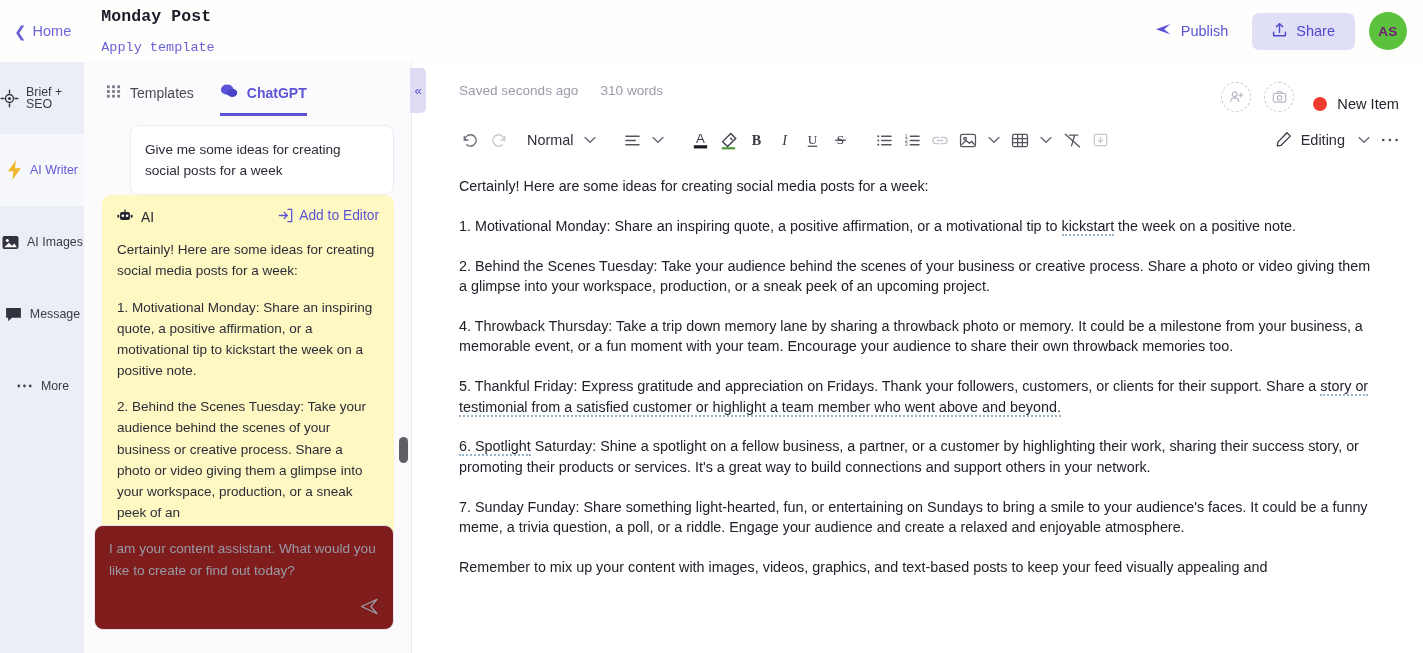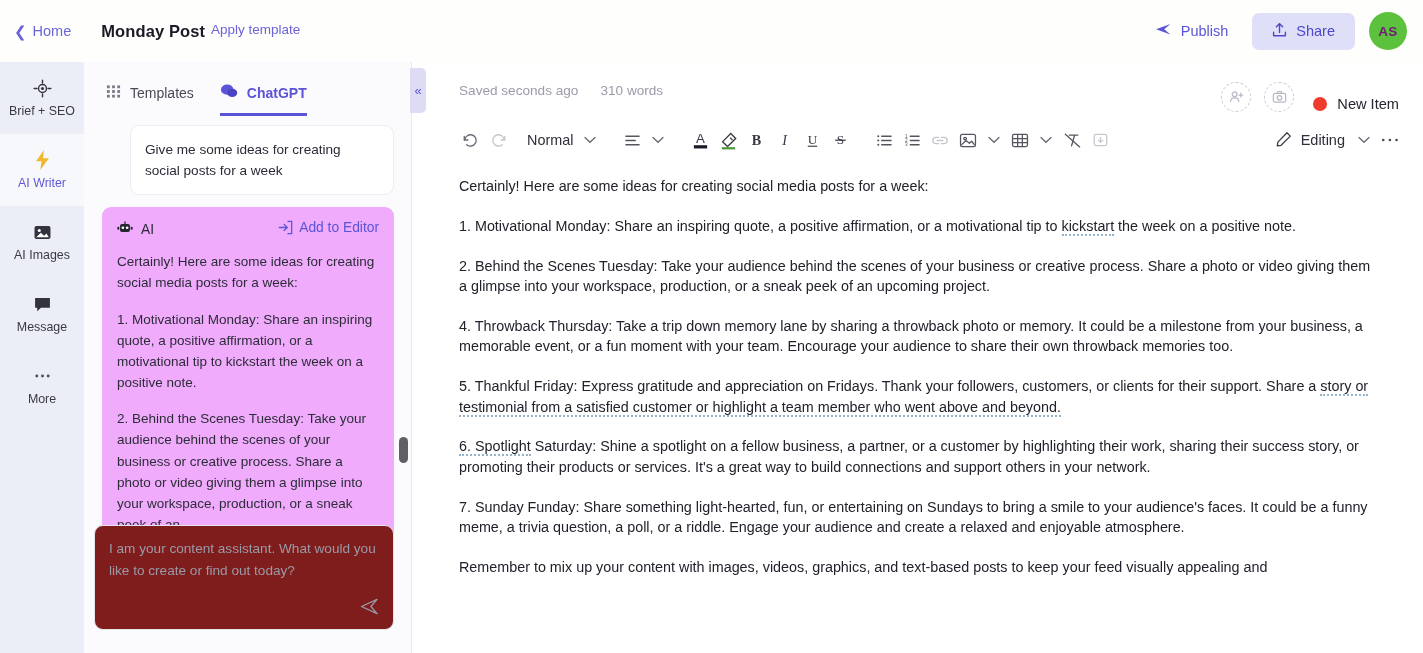--- a/index.html
+++ b/index.html
@@ -13,21 +13,21 @@
   
   .topbar {
     position: absolute; left: 0; top: 0; width: 1423px; height: 62px;
     background: #fefefc; display: flex; align-items: center;
   }
   .home-link {
     display: flex; align-items: center; gap: 6px;
     margin-left: 14px; color: #6c63d8; font-size: 14.5px; cursor: pointer;
   }
   .home-chevron { font-size: 15px; line-height: 1; color: #6c63d8; }
-  .doc-titles { margin-left: 30px; display: flex; flex-direction: row; gap: 6px; }
+  .doc-titles { margin-left: 30px; display: flex; flex-direction: column; gap: 14px; font-family: Liberation Mono, monospace; }
   .doc-title { font-size: 16.5px; font-weight: bold; color: #1b1b28; letter-spacing: .1px; }
   .doc-subtitle { font-size: 13.5px; color: #6c63d8; cursor: pointer; }
   .topbar-right { margin-left: auto; display: flex; align-items: center; gap: 14px; padding-right: 16px; }
   .publish-btn {
     display: flex; align-items: center; gap: 9px;
     color: #5b54d6; font-size: 14.5px; cursor: pointer;
     padding: 7px 10px; background: transparent; border: none;
     font-family: inherit;
   }
   .share-btn {
@@ -42,21 +42,21 @@
     display: flex; align-items: center; justify-content: center;
     letter-spacing: .4px; cursor: pointer;
   }
 
   
   .rail {
     position: absolute; left: 0; top: 62px; width: 84px; height: 591px;
     background: #eceef7;
   }
   .rail-item {
-    height: 72px; display: flex; flex-direction: column;
+    height: 72px; display: flex; flex-direction: row;
     align-items: center; justify-content: center; gap: 7px; cursor: pointer;
     color: #3a3a46; font-size: 12.4px;
   }
   .rail-item.active { background: #f7f8fc; }
   .rail-item.active .rail-label { color: #6159d4; }
   .rail-icon { height: 20px; display: flex; align-items: center; justify-content: center; }
   .rail-label { line-height: 1; }
 
   
   .chatpanel {
@@ -72,22 +72,21 @@
   .chat-scroll {
     position: absolute; left: 0; top: 54px; width: 328px; height: 470px;
     overflow: hidden; padding: 0 18px;
   }
   .bubble-user {
     background: #ffffff; border: 1px solid #ececf2; border-radius: 9px;
     padding: 13px 14px; font-size: 13.6px; color: #2b2b38; line-height: 1.55;
     margin: 9px 0 0 28px;
   }
   .bubble-ai {
-    background: #f0abfc; border-radius: 9px; padding: 13px 15px 20px 15px;
-    margin-top: 12px;
+    background: #fef9c3; border-radius: 9px; padding: 13px 15px 20px 15px;
   }
   .ai-head { display: flex; align-items: center; justify-content: space-between; margin-bottom: 13px; }
   .ai-name { display: flex; align-items: center; gap: 8px; font-size: 13.8px; color: #2b2b38; }
   .add-editor { display: flex; align-items: flex-start; gap: 6px; font-size: 13.8px; color: #5b54d6; cursor: pointer; }
   .ai-body p { font-size: 13.5px; color: #2c2c38; line-height: 1.57; margin-bottom: 15px; }
   .ai-body p:last-child { margin-bottom: 0; }
   .chat-thumb {
     position: absolute; left: 315px; top: 375px; width: 9px; height: 26px;
     background: #5f5f66; border-radius: 5px;
   }

